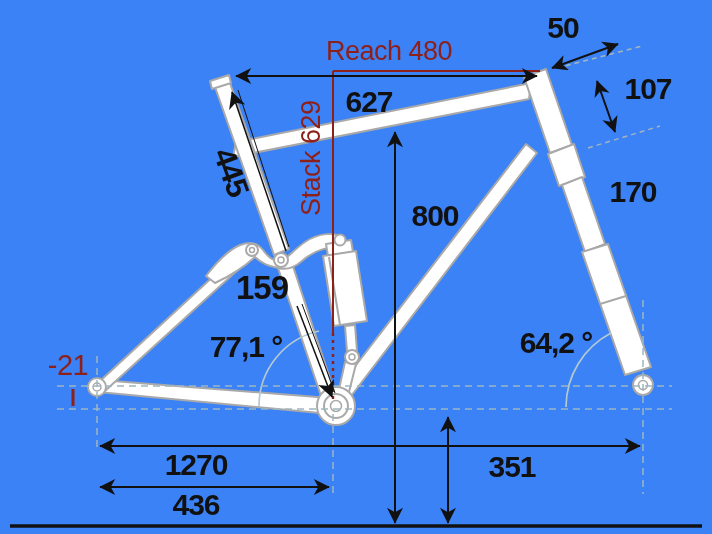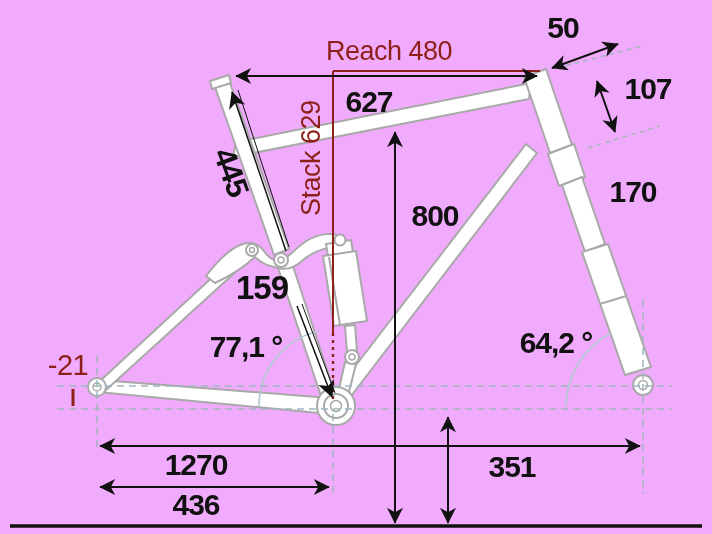--- a/index.html
+++ b/index.html
@@ -1,16 +1,16 @@
 <!DOCTYPE html>
 <html><head>
 <meta charset="utf-8">
 <style>
   html,body{margin:0;padding:0;background:#ffffff;}
-  .stage{position:relative;width:712px;height:534px;background:#f0abfc;overflow:hidden;}
+  .stage{position:relative;width:712px;height:534px;background:#3b82f6;overflow:hidden;}
   svg{display:block;}
   .tube{fill:#ffffff;stroke:#a9a9a9;stroke-width:2;stroke-linejoin:round;}
   .tubeline{fill:none;stroke:#a9a9a9;stroke-width:2;}
   .pivot{fill:#ffffff;stroke:#a9a9a9;stroke-width:2;}
   .pivot-in{fill:#ffffff;stroke:#a9a9a9;stroke-width:1.5;}
   .refdash{fill:none;stroke:#9fb6c0;stroke-width:1.5;stroke-dasharray:7,5;}
   .extdash{fill:none;stroke:#a5b5bc;stroke-width:1.4;stroke-dasharray:5,4;}
   .arc{fill:none;stroke:#b2c9d2;stroke-width:1.7;}
   .red{fill:none;stroke:#8e201a;stroke-width:2;}
   .reddot{fill:none;stroke:#8e201a;stroke-width:2.4;stroke-dasharray:3,4;}

